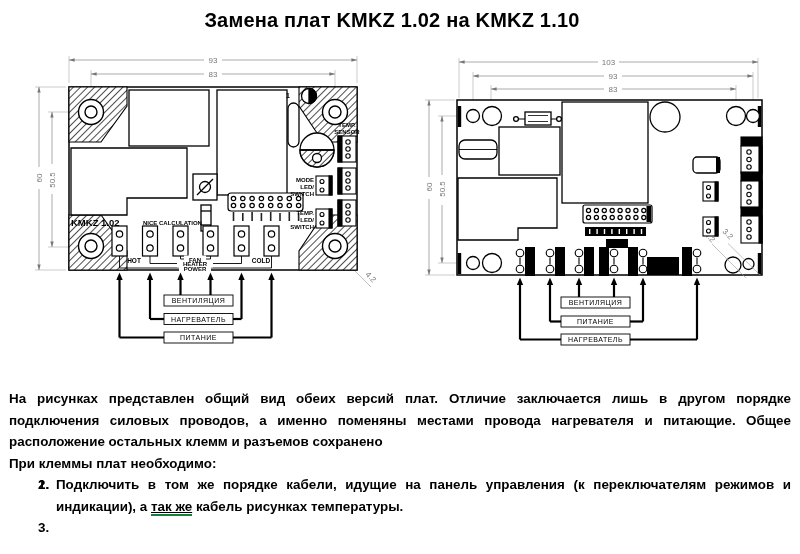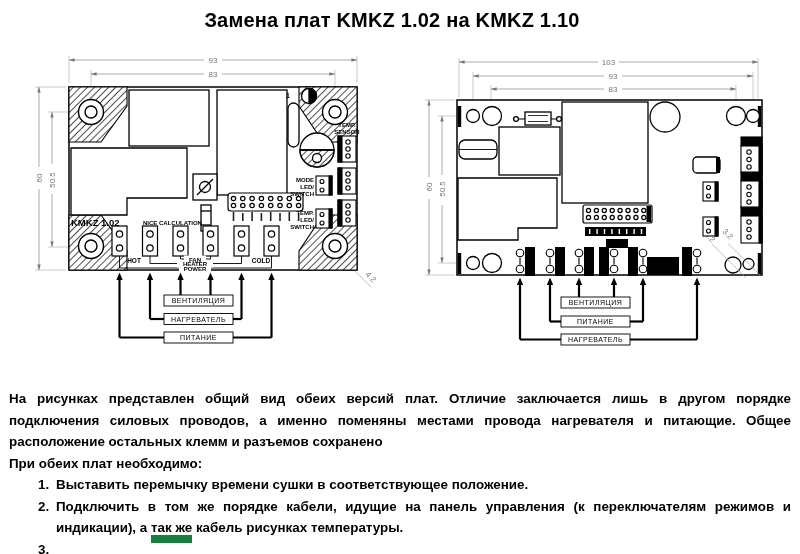--- a/index.html
+++ b/index.html
@@ -9,21 +9,21 @@
          font-size:20px;font-weight:bold;letter-spacing:.2px;}
   .dleft{position:absolute;left:25px;top:50px;}
   .dright{position:absolute;left:415px;top:50px;}
   .textblock{position:absolute;top:374px;left:9px;width:782px;
              font-size:13.4px;font-weight:bold;line-height:21.5px;margin-top:14px;}
   .para{margin:0;text-align:justify;}
   .intro{margin:0;}
   .li{position:relative;padding-left:47px;margin:0;}
   .li .num{position:absolute;left:29px;}
   .li.justify{text-align:justify;}
-  .spell{border-bottom:8px solid #15803d;}
+  .spell{border-bottom:2px solid #15803d;text-decoration:underline;}
   svg text{fill:#000;stroke:none;font-family:"Liberation Sans",sans-serif;}
   svg .dimtxt{fill:#777;}
 </style>
 </head>
 <body>
 
 <div class="title">Замена плат KMKZ 1.02 на KMKZ 1.10</div>
 
 <svg class="dleft" width="370" height="315" viewBox="0 0 370 315">
   <defs>
@@ -472,23 +472,23 @@
     <text x="180.5" y="255" font-size="7" text-anchor="middle" letter-spacing="0.5">ВЕНТИЛЯЦИЯ</text>
     <rect x="146" y="266" width="69" height="11" fill="#fff" stroke="#000" stroke-width="0.9"></rect>
     <text x="180.5" y="274" font-size="7" text-anchor="middle" letter-spacing="0.5">ПИТАНИЕ</text>
     <rect x="146" y="284" width="69" height="11" fill="#fff" stroke="#000" stroke-width="0.9"></rect>
     <text x="180.5" y="292" font-size="7" text-anchor="middle" letter-spacing="0.5">НАГРЕВАТЕЛЬ</text>
   </g>
 </svg>
 
 <div class="textblock">
   <p class="para">На рисунках представлен общий вид обеих версий плат. Отличие заключается лишь в другом порядке подключения силовых проводов, а именно поменяны местами провода нагревателя и питающие. Общее расположение остальных клемм и разъемов сохранено</p>
-  <p class="intro">При обеих плат необходимо:</p>
+  <p class="intro">При клеммы плат необходимо:</p>
   <div class="li">
-    <span class="num">1.</span><span>Выставить перемычку времени сушки в соответствующее положение.</span>
+    <span class="num">1.</span>
   </div>
   <div class="li justify">
     <span class="num">2.</span><span>Подключить в том же порядке кабели, идущие на панель управления (к переключателям режимов и индикации), а </span><span class="spell">так же</span><span> кабель рисунках температуры.</span>
   </div>
   <div class="li">
     <span class="num">3.</span>
   </div>
 </div>
 
 </body></html>

